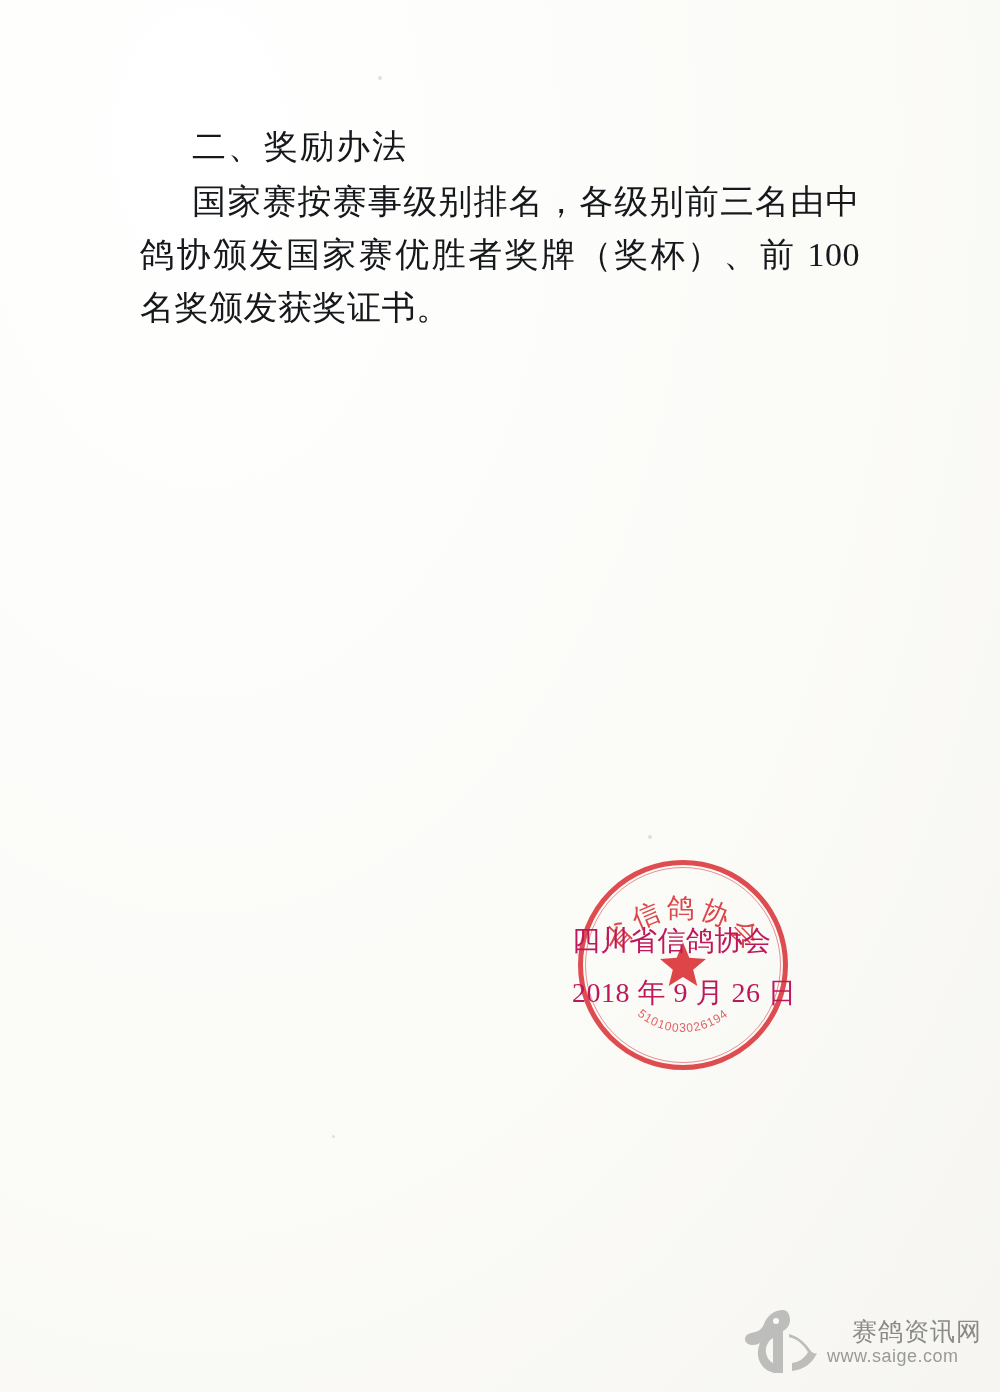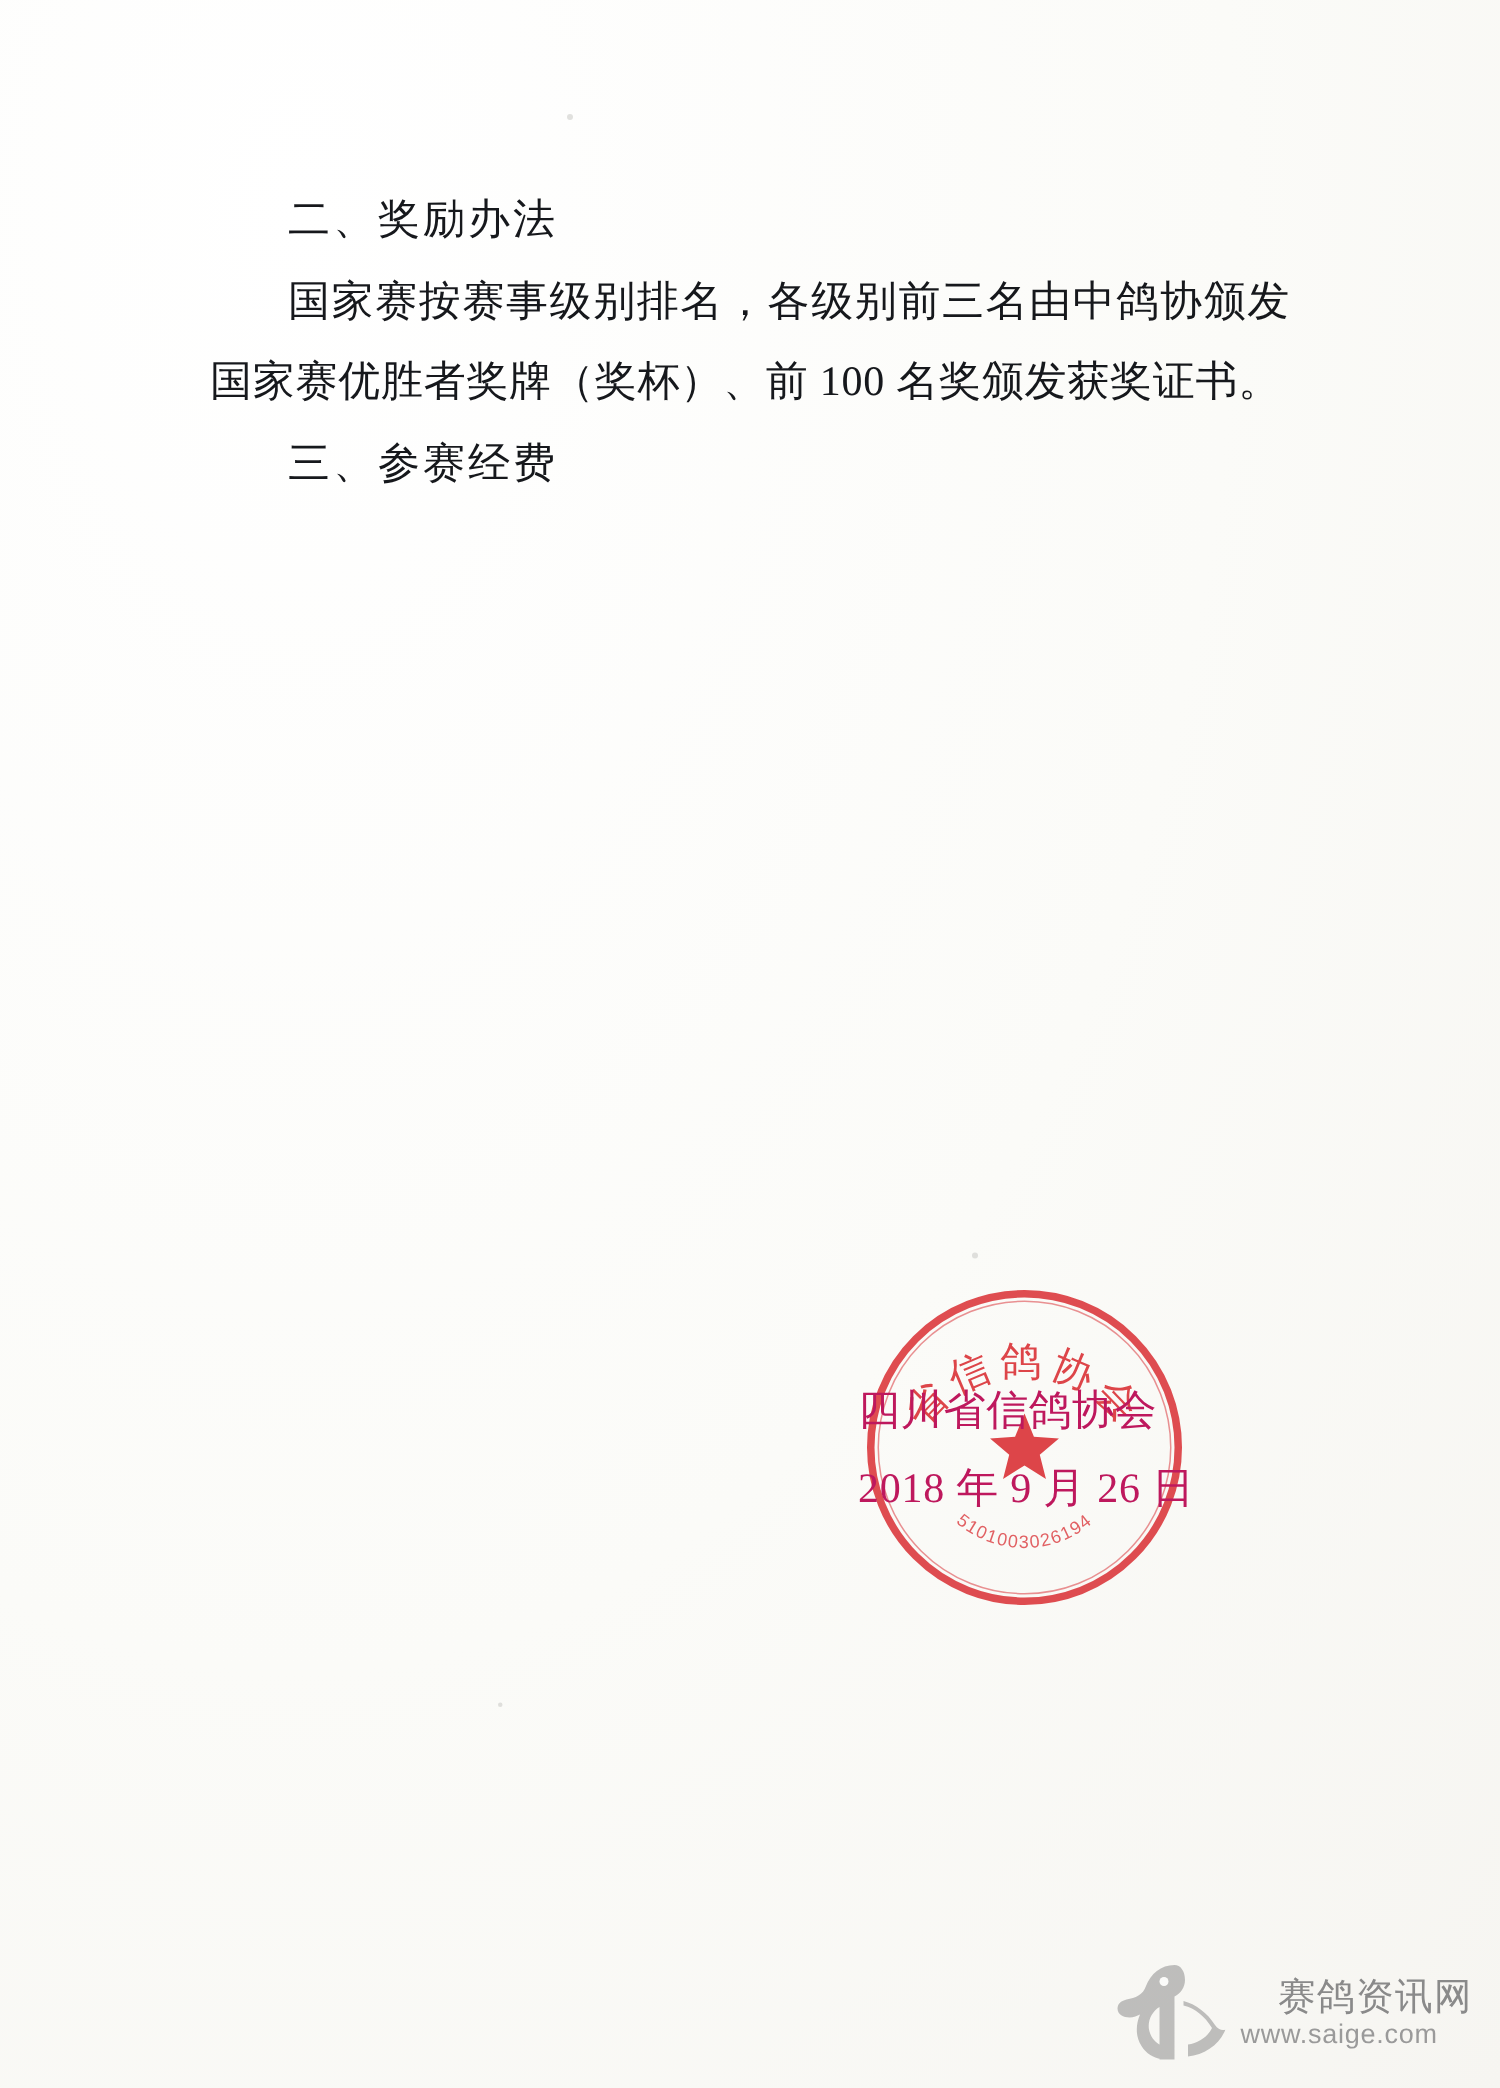--- a/index.html
+++ b/index.html
@@ -25,21 +25,21 @@
       radial-gradient(ellipse at 20% 10%, #ffffff 0%, #fbfbf8 55%, #f6f5f1 100%);
     pointer-events: none;
   }
   .doc-body {
     position: absolute;
     left: 140px;
     top: 120px;
     width: 720px;
   }
   .para {
-    font-size: 28px;
+    font-size: 34px;
     line-height: 53px;
     color: #16181c;
     letter-spacing: 0.5px;
     text-align: justify;
     margin: 0 0 2px 0;
     font-family: "Liberation Serif", "DejaVu Serif", serif;
   }
   .indent {
     text-indent: 52px;
   }
@@ -161,21 +161,20 @@
 <div class="page">
   <div class="paper-tint"></div>
 
   <div class="speck" style="left:378px; top:76px; width:4px; height:4px;"></div>
   <div class="speck" style="left:648px; top:835px; width:4px; height:4px;"></div>
   <div class="speck" style="left:332px; top:1135px; width:3px; height:3px;"></div>
 
   <div class="doc-body">
     <p class="para heading">二、奖励办法</p>
     <p class="para indent">国家赛按赛事级别排名，各级别前三名由中鸽协颁发国家赛优胜者奖牌（奖杯）、前 100 名奖颁发获奖证书。</p>
-    <p class="para heading">三、参赛经费</p>
     <div class="gap-medium"></div>
   </div>
 
   <div class="seal">
     <div class="seal-ring"></div>
     <div class="seal-ring-inner"></div>
     <svg class="seal-arc" viewBox="0 0 210 210">
       <defs>
         <path id="arcTop" d="M 28,115 A 80,80 0 0 1 182,115" fill="none"></path>
         <path id="arcBottom" d="M 40,128 A 70,70 0 0 0 170,128" fill="none"></path>

